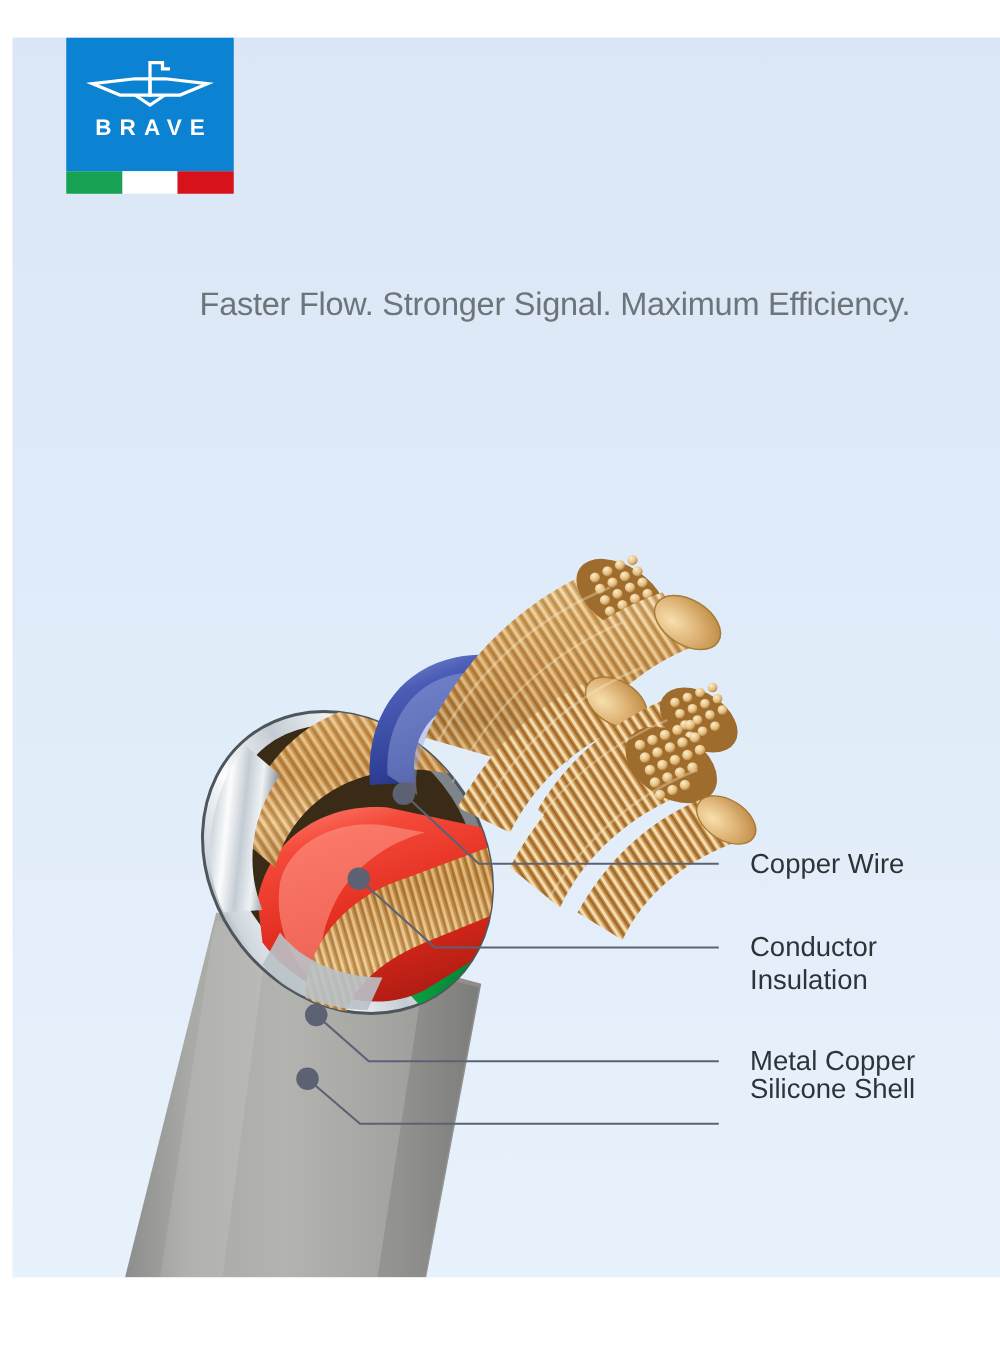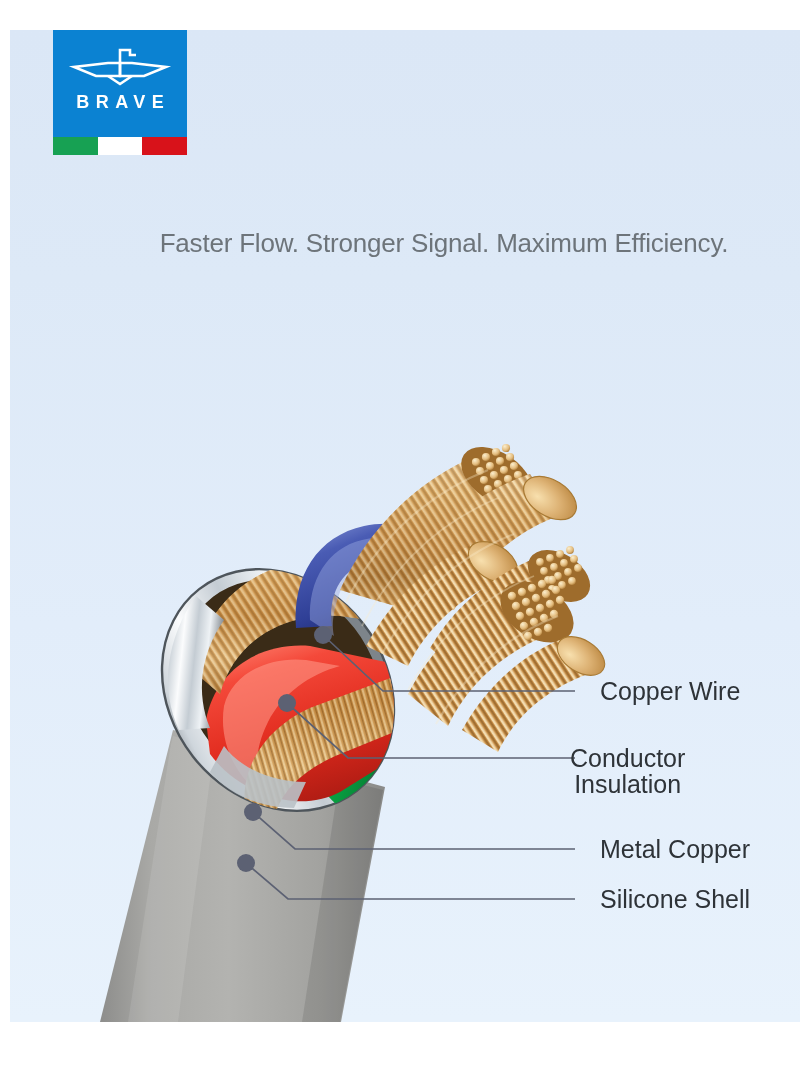--- a/index.html
+++ b/index.html
@@ -110,21 +110,21 @@
     left: 0;
     top: 0;
     width: 790px;
     height: 992px;
   }
 
   
   .callout-label {
     position: absolute;
     color: #2e3338;
-    font-size: 25px;
+    font-size: 22px;
     line-height: 26px;
     font-family: "Liberation Sans", sans-serif;
     white-space: pre-line;
   }
 </style>
 </head>
 <body>
 
 <div class="page">
 
@@ -477,21 +477,21 @@
       <g fill="#5c6173">
         <circle cx="313" cy="605" r="9"></circle>
         <circle cx="277" cy="673" r="9"></circle>
         <circle cx="243" cy="782" r="9"></circle>
         <circle cx="236" cy="833" r="9"></circle>
       </g>
     </svg>
 
     <div class="callout-label" style="left:590px; top:648px;">Copper Wire</div>
 
-    <div class="callout-label" style="left:560px; top:715px;text-align:center;">Conductor
+    <div class="callout-label" style="left:590px; top:715px;">Conductor
 Insulation</div>
 
     <div class="callout-label" style="left:590px; top:806px;">Metal Copper</div>
 
-    <div class="callout-label" style="left:590px; top:856px;">Silicone Shell</div>
+    <div class="callout-label" style="left:590px; top:828px;">Silicone Shell</div>
 
   </div>
 </div>
 
 </body></html>

